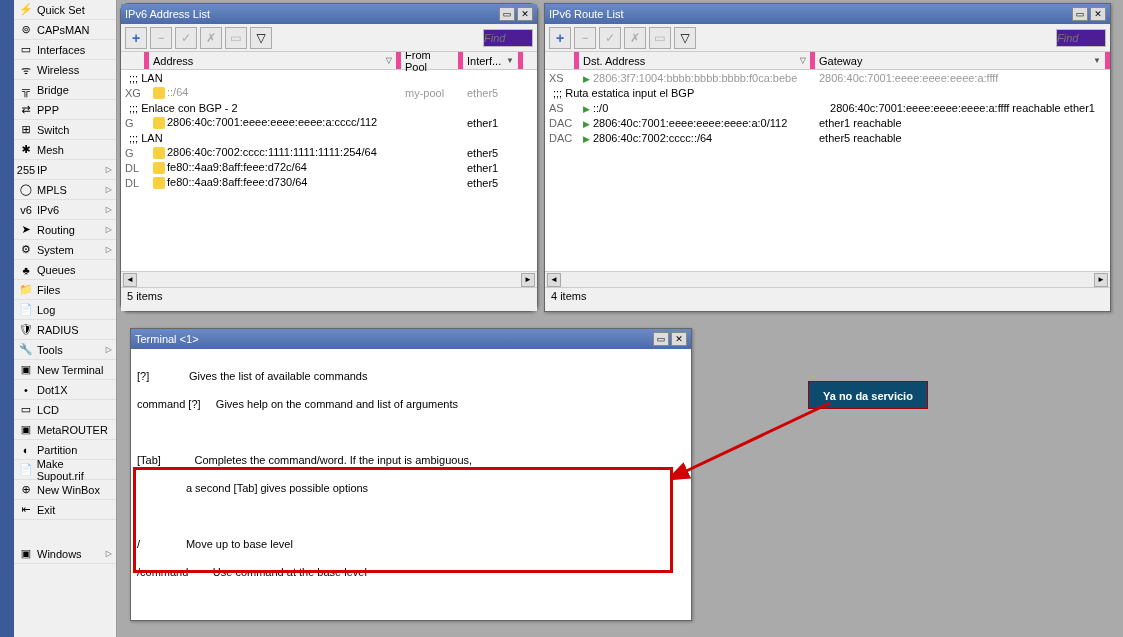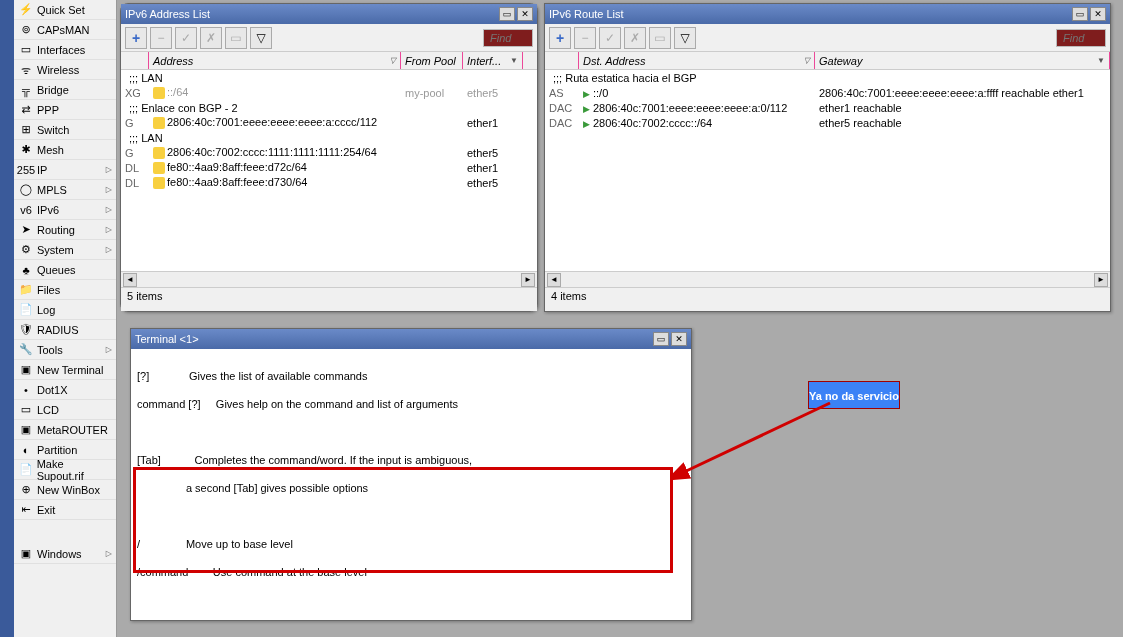--- a/index.html
+++ b/index.html
@@ -12,42 +12,42 @@
 .side-arrow { margin-left: auto; color: #666; font-size: 8px; }
 
 .window { position: absolute; background: #f0f0f0; border: 1px solid #666; box-shadow: 1px 1px 3px rgba(0,0,0,0.3); display: flex; flex-direction: column; }
 .titlebar { height: 20px; background: linear-gradient(#6a8ac8, #4a6aa8); color: #fff; display: flex; align-items: center; padding: 0 4px; font-size: 11px; }
 .titlebar .tbtns { margin-left: auto; display: flex; gap: 2px; }
 .tbtn { width: 16px; height: 14px; background: #ddd; border: 1px solid #888; display: flex; align-items: center; justify-content: center; font-size: 9px; cursor: pointer; color: #000; }
 .toolbar { height: 28px; background: #f0f0f0; display: flex; align-items: center; padding: 0 4px; gap: 3px; border-bottom: 1px solid #ccc; }
 .tbutton { width: 22px; height: 22px; background: #e8e8e8; border: 1px solid #aaa; display: flex; align-items: center; justify-content: center; cursor: pointer; font-size: 12px; }
 .tbutton.blue { color: #3a6ac8; font-weight: bold; font-size: 14px; }
 .tbutton.grey { color: #aaa; }
-.find { margin-left: auto; width: 50px; height: 18px; border: 1px solid #bbb; padding: 0 6px; color: #999; font-style: italic; background: #7f1d1d; }
+.find { margin-left: auto; width: 50px; height: 18px; border: 1px solid #bbb; padding: 0 0; color: #999; font-style: italic; background: #4c1d95; }
 
 .grid { flex: 1; background: #fff; overflow: hidden; position: relative; }
 .grid-header { display: flex; height: 18px; background: #f0f0f0; border-bottom: 1px solid #ccc; }
-.grid-header .col { border-right: 1px solid #ec4899; padding: 2px 4px; display: flex; align-items: center; font-style: italic; }
+.grid-header .col { border-right: 5px solid #ec4899; padding: 2px 4px; display: flex; align-items: center; }
 .grid-body { overflow: auto; }
 .grid-row { display: flex; height: 15px; align-items: center; }
 .grid-row .cell { padding: 0 4px; white-space: nowrap; overflow: hidden; }
 .status-col { width: 28px; color: #666; }
 .addr-badge { display: inline-block; width: 12px; height: 12px; border-radius: 2px; margin-right: 2px; vertical-align: middle; }
 .badge-y { background: #f8d040; }
 .play { color: #3a9a3a; font-size: 9px; }
 
 .scrollbar-h { height: 16px; background: #eee; border-top: 1px solid #ccc; display: flex; align-items: center; justify-content: space-between; padding: 0 2px; }
 .sb-arrow { width: 14px; height: 14px; background: #ddd; border: 1px solid #aaa; font-size: 8px; display: flex; align-items: center; justify-content: center; }
 .status { height: 24px; border-top: 1px solid #ccc; padding: 2px 6px; background: #f0f0f0; }
 
 .terminal-body { flex: 1; background: #fff; padding: 6px 6px; font-family: Consolas, "Courier New", monospace; font-size: 12px; line-height: 14px; white-space: pre; overflow: hidden; position: relative; }
 .term-line { white-space: pre; }
 .red-box { position: absolute; border: 3px solid #d00000; pointer-events: none; }
 
-.callout { position: absolute; background: #3b82f6; color: #fff; font-weight: bold; font-size: 16px; padding: 4px 0; border: 1px solid #a00000; }
+.callout { position: absolute; background: #0c4a6e; color: #fff; font-weight: bold; font-size: 16px; padding: 4px 14px; border: 1px solid #a00000; }
 .arrow-svg { position: absolute; pointer-events: none; }
 .hdr-arrow { margin-left:auto; font-size:8px; color:#555; }
 </style>
 </head>
 <body>
 
 <div class="sidebar">
   <div class="side-left-strip"></div>
   <div class="side-items" id="side-items">
       <div class="side-item">
@@ -274,26 +274,31 @@
           <span>Dst. Address</span>
           <span class="hdr-arrow">▽</span>
         </div>
       <div class="col" style="flex:1;">
           <span>Gateway</span>
           <span class="hdr-arrow">▼</span>
         </div>
     </div>
     <div class="grid-body" id="route-body">
         <div class="grid-row">
-          <div class="cell" style="padding-left:8px;">;;; Ruta estatica hacia el BGP</div>
+          <div class="cell status-col" style="width:34px;">XS</div>
+          <div class="cell" style="width:236px;color:#999;"><span class="play">▶</span> 2806:3f7:1004:bbbb:bbbb:bbbb:f0ca:bebe</div>
+          <div class="cell" style="flex:1;color:#999;">2806:40c:7001:eeee:eeee:eeee:a:ffff</div>
+        </div>
+        <div class="grid-row">
+          <div class="cell" style="padding-left:8px;">;;; Ruta estatica input el BGP</div>
         </div>
         <div class="grid-row">
           <div class="cell status-col" style="width:34px;">AS</div>
           <div class="cell" style="width:236px;"><span class="play">▶</span> ::/0</div>
-          <div class="cell" style="flex:1;">2806:40c:7001:eeee:eeee:eeee:a:ffff reachable ether1</div>
+          <div class="cell" style="flex:1;text-align:center;">2806:40c:7001:eeee:eeee:eeee:a:ffff reachable ether1</div>
         </div>
         <div class="grid-row">
           <div class="cell status-col" style="width:34px;">DAC</div>
           <div class="cell" style="width:236px;"><span class="play">▶</span> 2806:40c:7001:eeee:eeee:eeee:a:0/112</div>
           <div class="cell" style="flex:1;">ether1 reachable</div>
         </div>
         <div class="grid-row">
           <div class="cell status-col" style="width:34px;">DAC</div>
           <div class="cell" style="width:236px;"><span class="play">▶</span> 2806:40c:7002:cccc::/64</div>
           <div class="cell" style="flex:1;">ether5 reachable</div>

